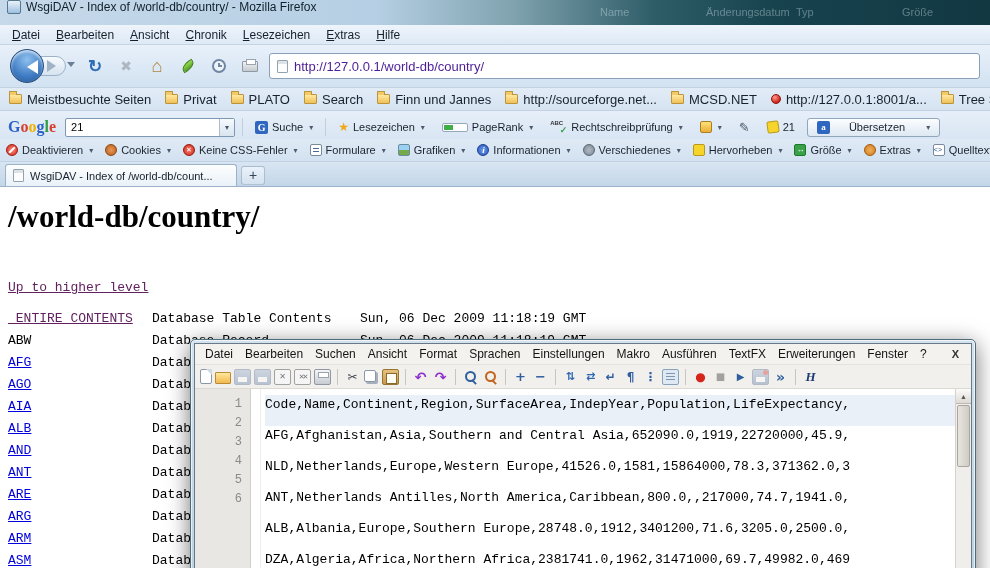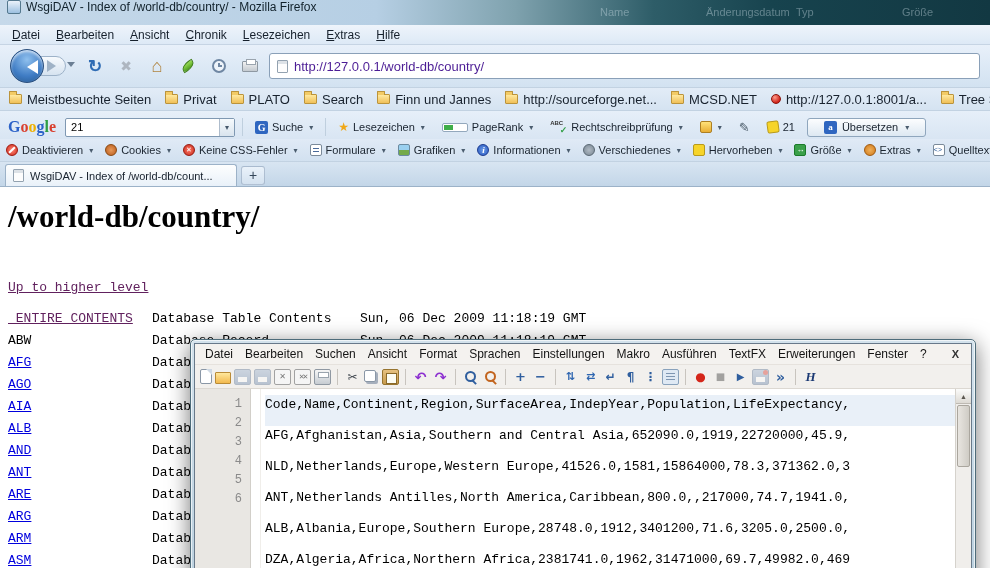--- a/index.html
+++ b/index.html
@@ -71,21 +71,21 @@
   .gicon-star::before{content:"★";color:#f0a818;font-size:12px}
   .pr-gauge{position:relative;width:26px;height:9px;background:#fff;border:1px solid #93a8bd;border-radius:2px}
   .pr-gauge::before{content:"";position:absolute;left:1px;top:1px;bottom:1px;width:9px;background:#3fae49}
   .gicon-abc{position:relative;width:17px;height:14px}
   .gicon-abc::before{content:"ABC";position:absolute;left:0;top:0;font:bold 6px "Liberation Sans",sans-serif;color:#333}
   .gicon-abc::after{content:"✓";position:absolute;right:0;bottom:-1px;font-size:9px;color:#2f9e44;font-weight:bold}
   .gicon-fill{width:12px;height:12px;background:linear-gradient(#ffe27a,#e8ae34);border:1px solid #ad7f22;border-radius:2px}
   .gicon-pencil::before{content:"✎";font-size:13px;color:#4a5a68}
   .gicon-marker{width:12px;height:12px;background:#f6d42a;border:1px solid #b89a1a;border-radius:2px;transform:rotate(-8deg)}
   .gcount{color:#18222e}
-  .gbtn2{display:flex;align-items:center;gap:5px;padding:2px 16px;border:1px solid #8fa6bd;border-radius:3px;
+  .gbtn2{display:flex;align-items:center;gap:19px;padding:2px 9px;border:1px solid #8fa6bd;border-radius:3px;
     background:linear-gradient(#fcfdfe,#dde8f2);color:#18222e;cursor:default}
   .gicon-tr{width:13px;height:13px;background:#2f66c0;border-radius:2px;color:#fff;display:flex;align-items:center;justify-content:center}
   .gicon-tr::before{content:"a";font:bold 9px "Liberation Serif",serif}
 
   .webdevbar{top:139px;height:23px;display:flex;align-items:center;gap:12px;padding:0 6px;font-size:11px;
     background:linear-gradient(#e0eaf6,#d2e1f0);border-bottom:1px solid #c2d2e2;position:absolute;white-space:nowrap;overflow:hidden}
   .wd{display:flex;align-items:center;gap:4px;color:#1a242f;cursor:default;flex:0 0 auto}
   .wicon{position:relative;width:12px;height:12px;border-radius:50%;flex:0 0 auto}
   .w-disable{background:radial-gradient(#ff8a7a,#d02a1a);border:1px solid #a01a10}
   .w-disable::before{content:"";position:absolute;left:1px;top:4px;width:8px;height:2px;background:#fff;transform:rotate(-45deg)}

